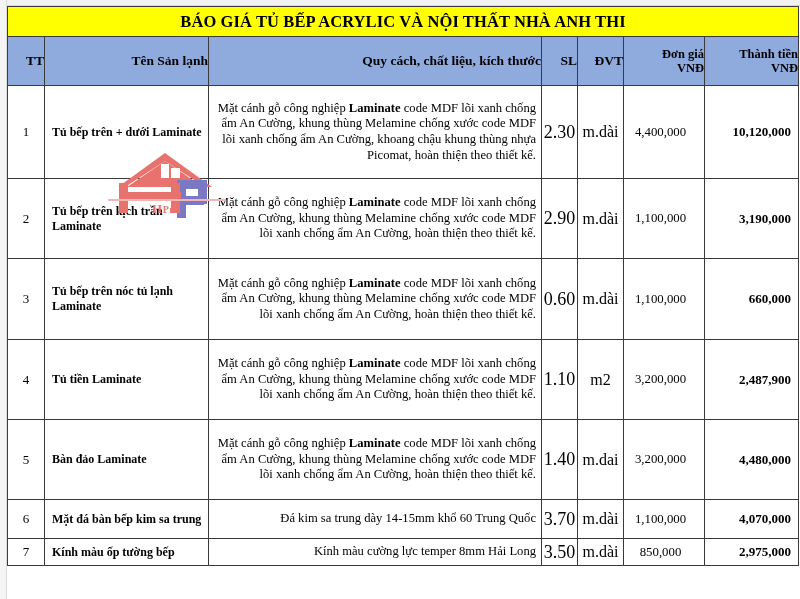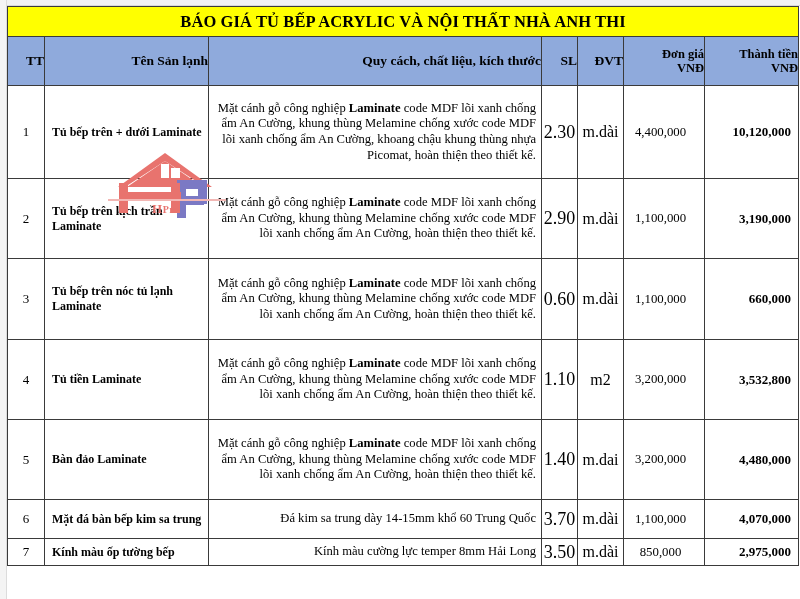--- a/index.html
+++ b/index.html
@@ -248,21 +248,21 @@
         <td class="c-total">660,000</td>
       </tr>
 
       <tr style="height:80px">
         <td class="c-tt">4</td>
         <td class="c-name">Tủ tiền Laminate</td>
         <td class="c-desc"><span>Mặt cánh gỗ công nghiệp </span><b>Laminate</b><span> code MDF lõi xanh chống ẩm An Cường, khung thùng Melamine chống xước code MDF lõi xanh chống ẩm An Cường, hoàn thiện theo thiết kế.</span></td>
         <td class="c-qty">1.10</td>
         <td class="c-unit">m2</td>
         <td class="c-price">3,200,000</td>
-        <td class="c-total">3,532,800</td>
+        <td class="c-total">2,487,900</td>
       </tr>
 
       <tr style="height:80px">
         <td class="c-tt">5</td>
         <td class="c-name">Bàn đảo Laminate</td>
         <td class="c-desc"><span>Mặt cánh gỗ công nghiệp </span><b>Laminate</b><span> code MDF lõi xanh chống ẩm An Cường, khung thùng Melamine chống xước code MDF lõi xanh chống ẩm An Cường, hoàn thiện theo thiết kế.</span></td>
         <td class="c-qty">1.40</td>
         <td class="c-unit">m.dai</td>
         <td class="c-price">3,200,000</td>
         <td class="c-total">4,480,000</td>

